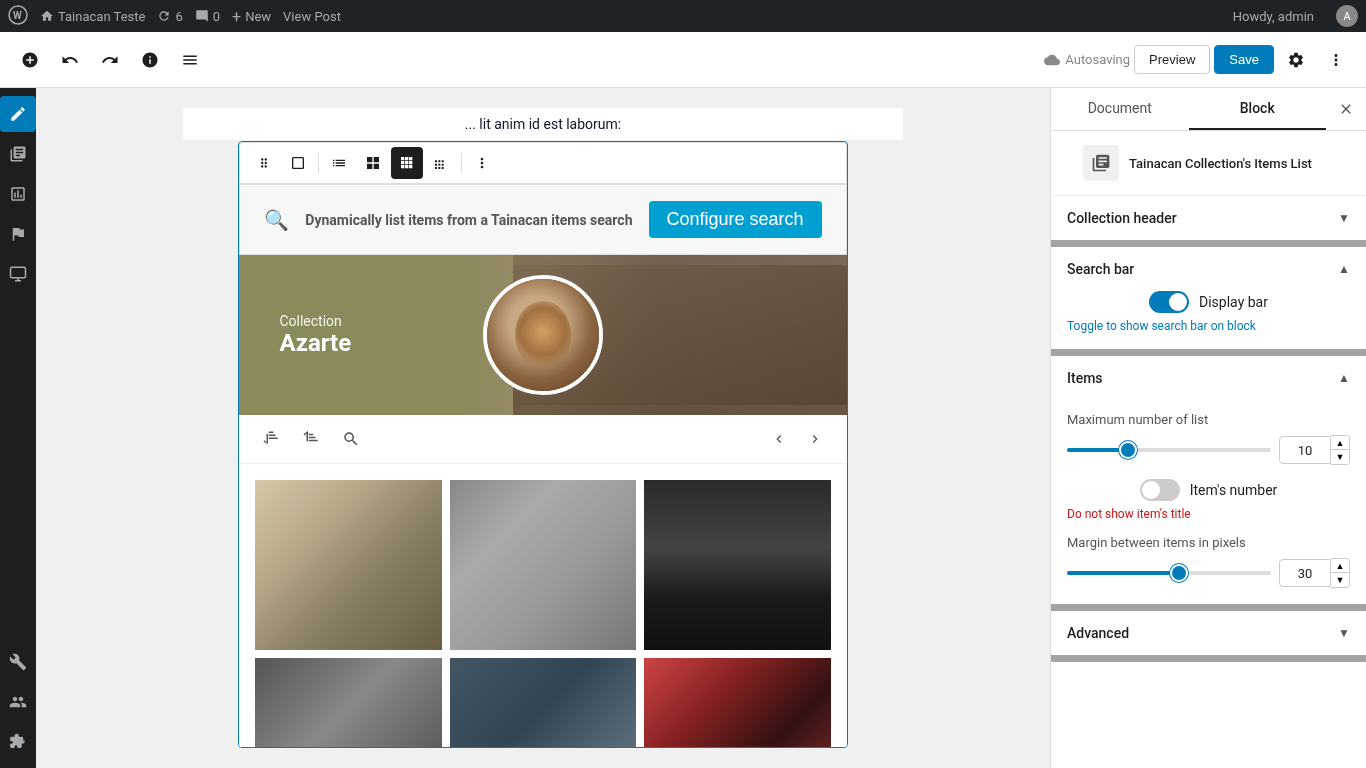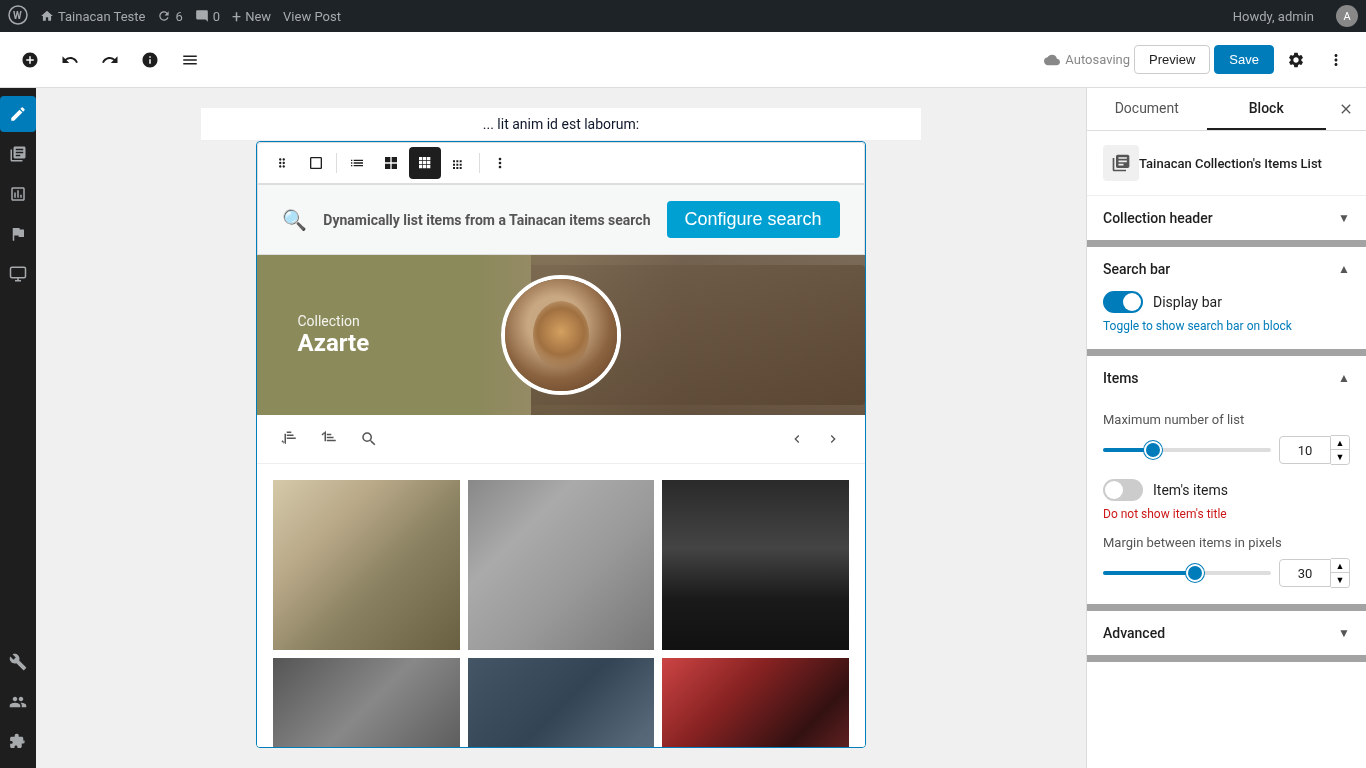--- a/index.html
+++ b/index.html
@@ -131,60 +131,60 @@
     }
     .gallery-item.img1 { background: linear-gradient(135deg, #d4c9a8 0%, #c8b89a 40%, #a89878 60%, #888 100%); }
     .gallery-item.img2 { background: linear-gradient(135deg, #555 0%, #888 40%, #aaa 60%, #888 100%); }
     .gallery-item.img3 { background: linear-gradient(180deg, #222 0%, #555 50%, #1a1a1a 100%); }
     .gallery-item.img4 { background: linear-gradient(135deg, #444 0%, #888 50%, #555 100%); }
     .gallery-item.img5 { background: linear-gradient(135deg, #667 0%, #334 50%, #556 100%); }
     .gallery-item.img6 { background: linear-gradient(135deg, #c44 0%, #822 40%, #311 60%, #933 100%); }
 
     
     #right-panel {
-      width: 280px; background: #fff; border-left: 1px solid #ddd;
+      width: 316px; background: #fff; border-left: 1px solid #ddd;
       display: flex; flex-direction: column; overflow-y: auto;
     }
 
     
     #panel-tabs {
       display: flex; border-bottom: 1px solid #ddd; padding: 0;
     }
     .panel-tab {
       flex: 1; padding: 12px 0; text-align: center; font-size: 14px;
       cursor: pointer; color: #555; border-bottom: 2px solid transparent;
     }
     .panel-tab.active { color: #1e1e1e; border-bottom-color: #1e1e1e; font-weight: 500; }
     #panel-tabs .close-btn {
       width: 40px; display: flex; align-items: center; justify-content: center;
       cursor: pointer; color: #555;
     }
 
     
     #panel-block-header {
-      display: flex; align-items: center; padding: 14px 16px; gap: 0;
+      display: flex; align-items: center; padding: 14px 32px; gap: 10px;
       border-bottom: 1px solid #eee;
     }
     #panel-block-header .block-icon {
       width: 36px; height: 36px; background: #f0f0f0; border-radius: 4px;
       display: flex; align-items: center; justify-content: center; font-size: 18px;
     }
     #panel-block-header .block-title { font-size: 13px; font-weight: 500; }
 
     
     .panel-section { border-bottom: 7px solid #a3a3a3; }
     .panel-section-header {
       display: flex; align-items: center; justify-content: space-between;
       padding: 14px 16px; cursor: pointer; font-size: 14px; font-weight: 500;
     }
     .panel-section-header .chevron { font-size: 12px; color: #555; }
     .panel-section-content { padding: 0 16px 16px; }
 
     
-    .toggle-row { display: flex; align-items: center; gap: 10px; margin-bottom: 6px; }
+    .toggle-row { display: flex; align-items: center; gap: 10px; margin-bottom: 6px; justify-content: center; }
     .toggle {
       width: 40px; height: 22px; border-radius: 11px; position: relative; cursor: pointer;
     }
     .toggle.on { background: #007cba; }
     .toggle.off { background: #ccc; }
     .toggle::after {
       content: ''; position: absolute; top: 2px; width: 18px; height: 18px;
       border-radius: 50%; background: #fff; transition: left 0.2s;
     }
     .toggle.on::after { left: 20px; }
@@ -550,21 +550,21 @@
             <div class="number-arrows">
               <button class="arrow-btn">▲</button>
               <button class="arrow-btn">▼</button>
             </div>
           </div>
         </div>
 
         <div style="margin-top:14px;">
           <div class="toggle-row">
             <div class="toggle off"></div>
-            <span class="toggle-label">Item's items</span>
+            <span class="toggle-label">Item's number</span>
           </div>
           <div class="hint-red">Do not show item's title</div>
         </div>
 
         <div class="field-label" style="margin-top:14px;">Margin between items in pixels</div>
         <div class="slider-row">
           <div class="slider-track" style="position:relative;">
             <div class="slider-fill" style="width:55%;"></div>
             <div class="slider-thumb" style="left:55%;"></div>
           </div>

